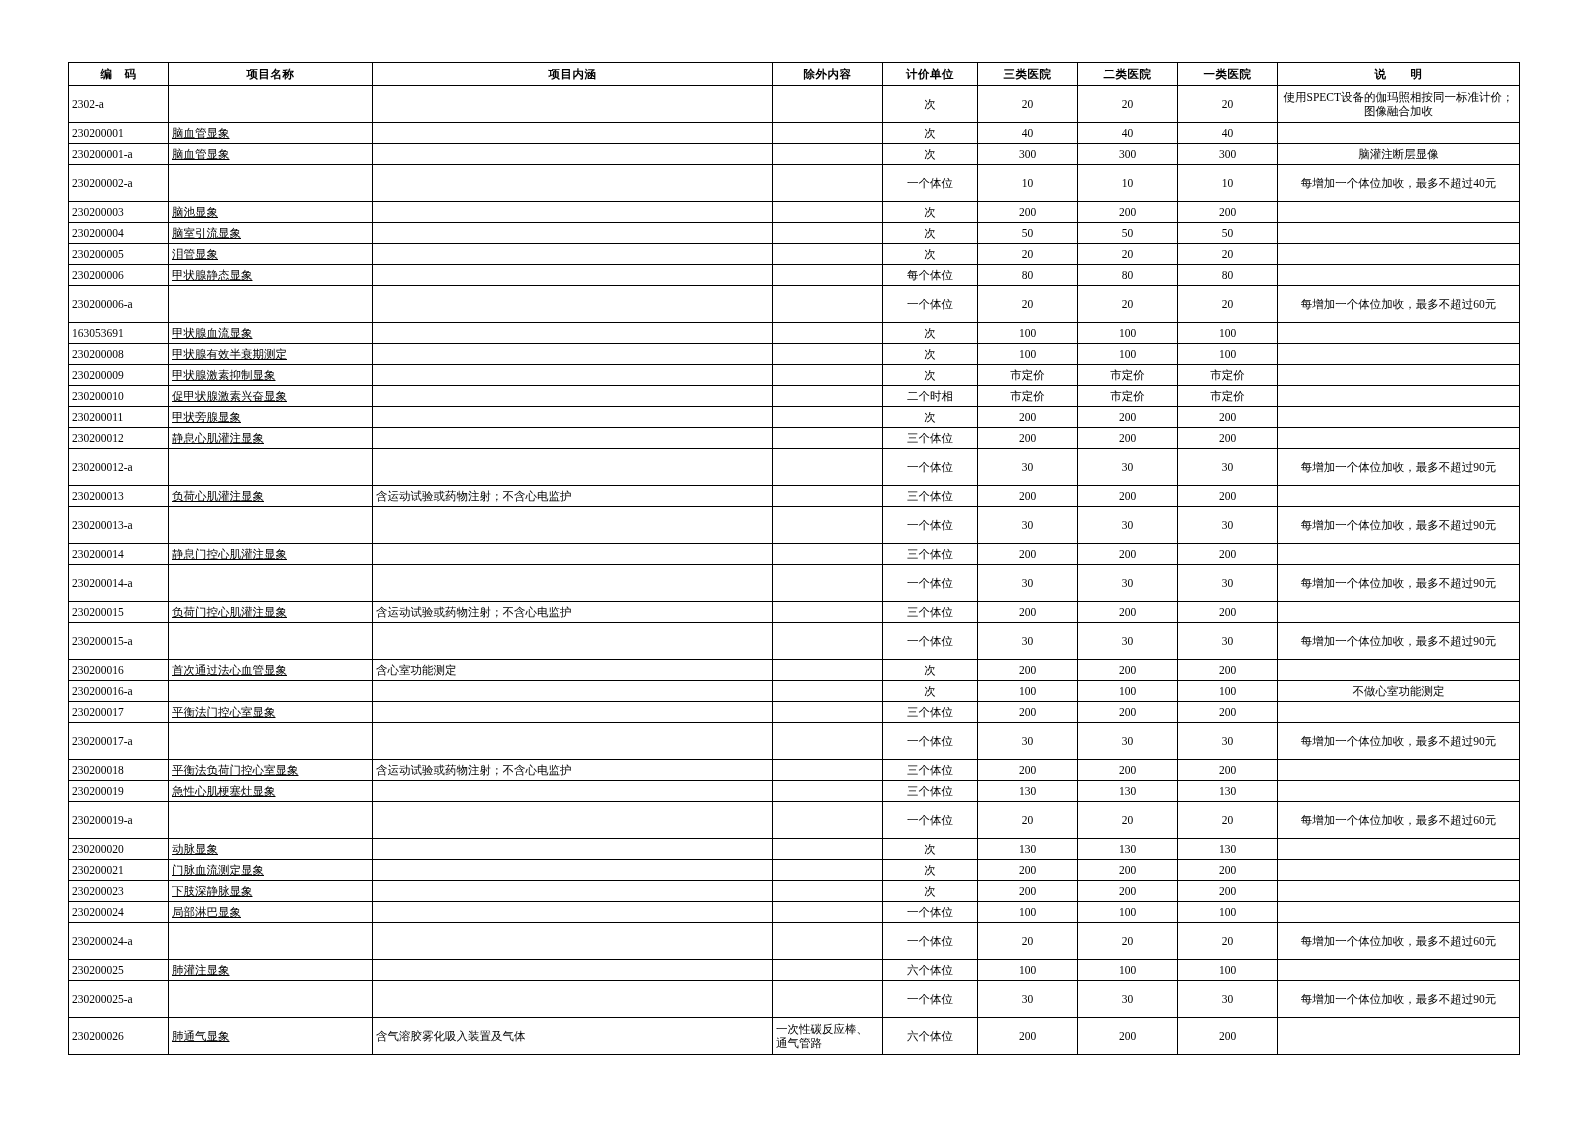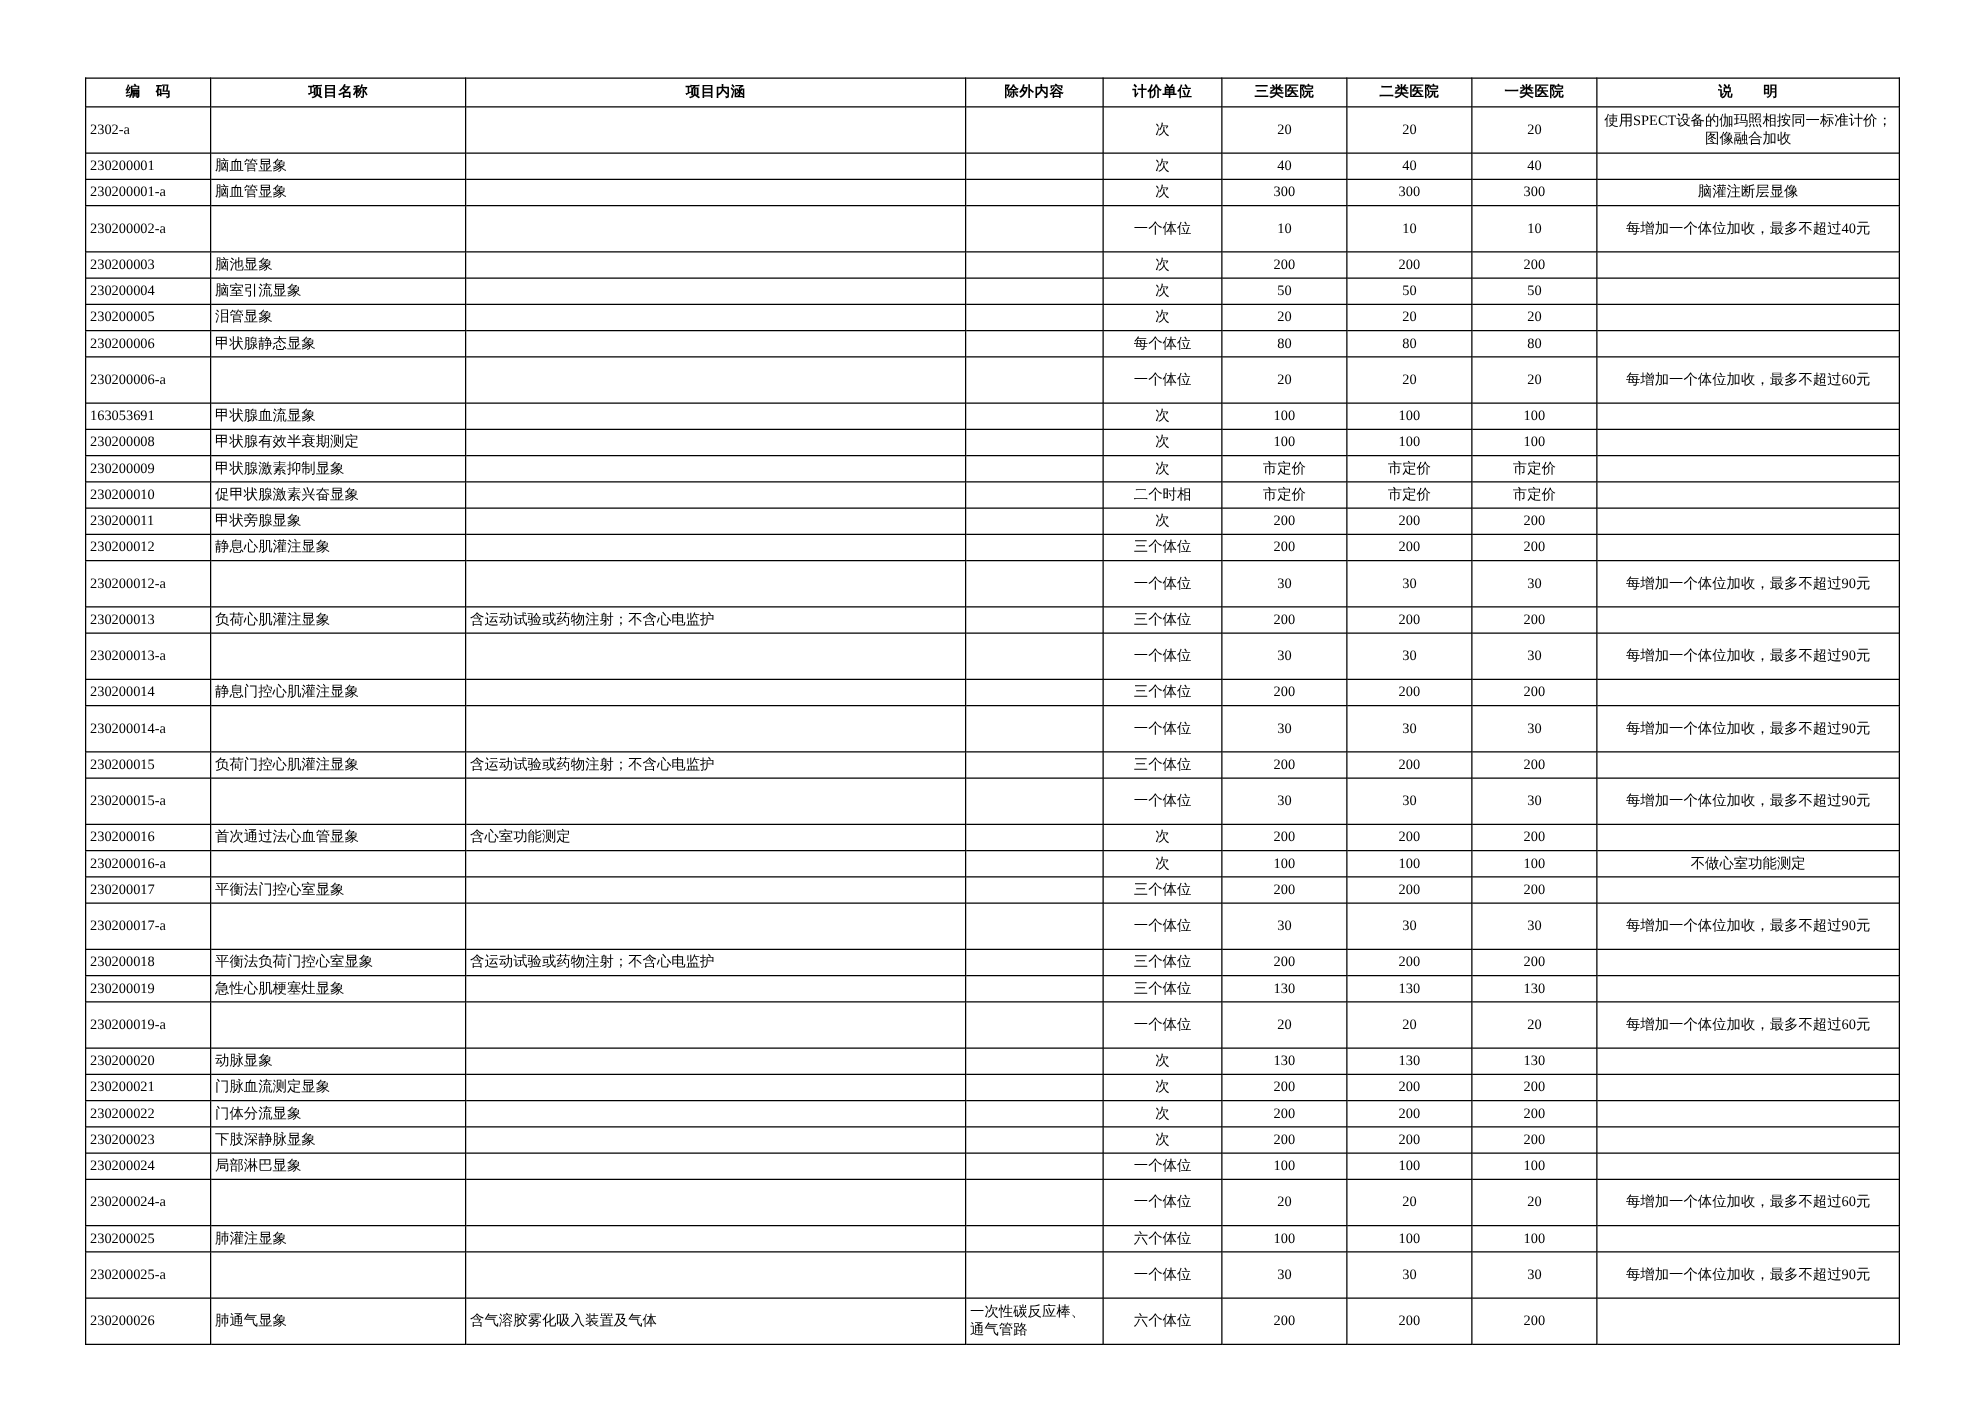--- a/index.html
+++ b/index.html
@@ -46,21 +46,21 @@
   col.c-name   { width: 204px; }
   col.c-conn   { width: 400px; }
   col.c-excl   { width: 110px; }
   col.c-unit   { width: 95px; }
   col.c-p3     { width: 100px; }
   col.c-p2     { width: 100px; }
   col.c-p1     { width: 100px; }
   col.c-note   { width: 242px; }
 
   td.code  { text-align: left; padding-left: 4px; margin-left: 48px; }
-  td.name  { text-align: left; padding-left: 4px; }
+  td.name  { text-align: left; padding-left: 4px; text-decoration: underline; }
   td.conn  { text-align: left; padding-left: 4px; font-family: Liberation Serif, serif; }
   td.excl  { text-align: left; padding-left: 4px; }
   td.unit  { text-align: center; }
   td.price { text-align: center; }
   td.note  { text-align: center; padding-left: 4px; }
 
   tr.r-tall td { height: 34px; }
   tr.r-norm td { height: 18px; }
 </style>
 </head>
@@ -428,31 +428,20 @@
           <td class="name">门脉血流测定显象</td>
           <td class="conn"></td>
           <td class="excl"></td>
           <td class="unit">次</td>
           <td class="price">200</td>
           <td class="price">200</td>
           <td class="price">200</td>
           <td class="note"></td>
         </tr>
         <tr class="r-norm">
-          <td class="code">230200022</td>
-          <td class="name">门体分流显象</td>
-          <td class="conn"></td>
-          <td class="excl"></td>
-          <td class="unit">次</td>
-          <td class="price">200</td>
-          <td class="price">200</td>
-          <td class="price">200</td>
-          <td class="note"></td>
-        </tr>
-        <tr class="r-norm">
           <td class="code">230200023</td>
           <td class="name">下肢深静脉显象</td>
           <td class="conn"></td>
           <td class="excl"></td>
           <td class="unit">次</td>
           <td class="price">200</td>
           <td class="price">200</td>
           <td class="price">200</td>
           <td class="note"></td>
         </tr>

